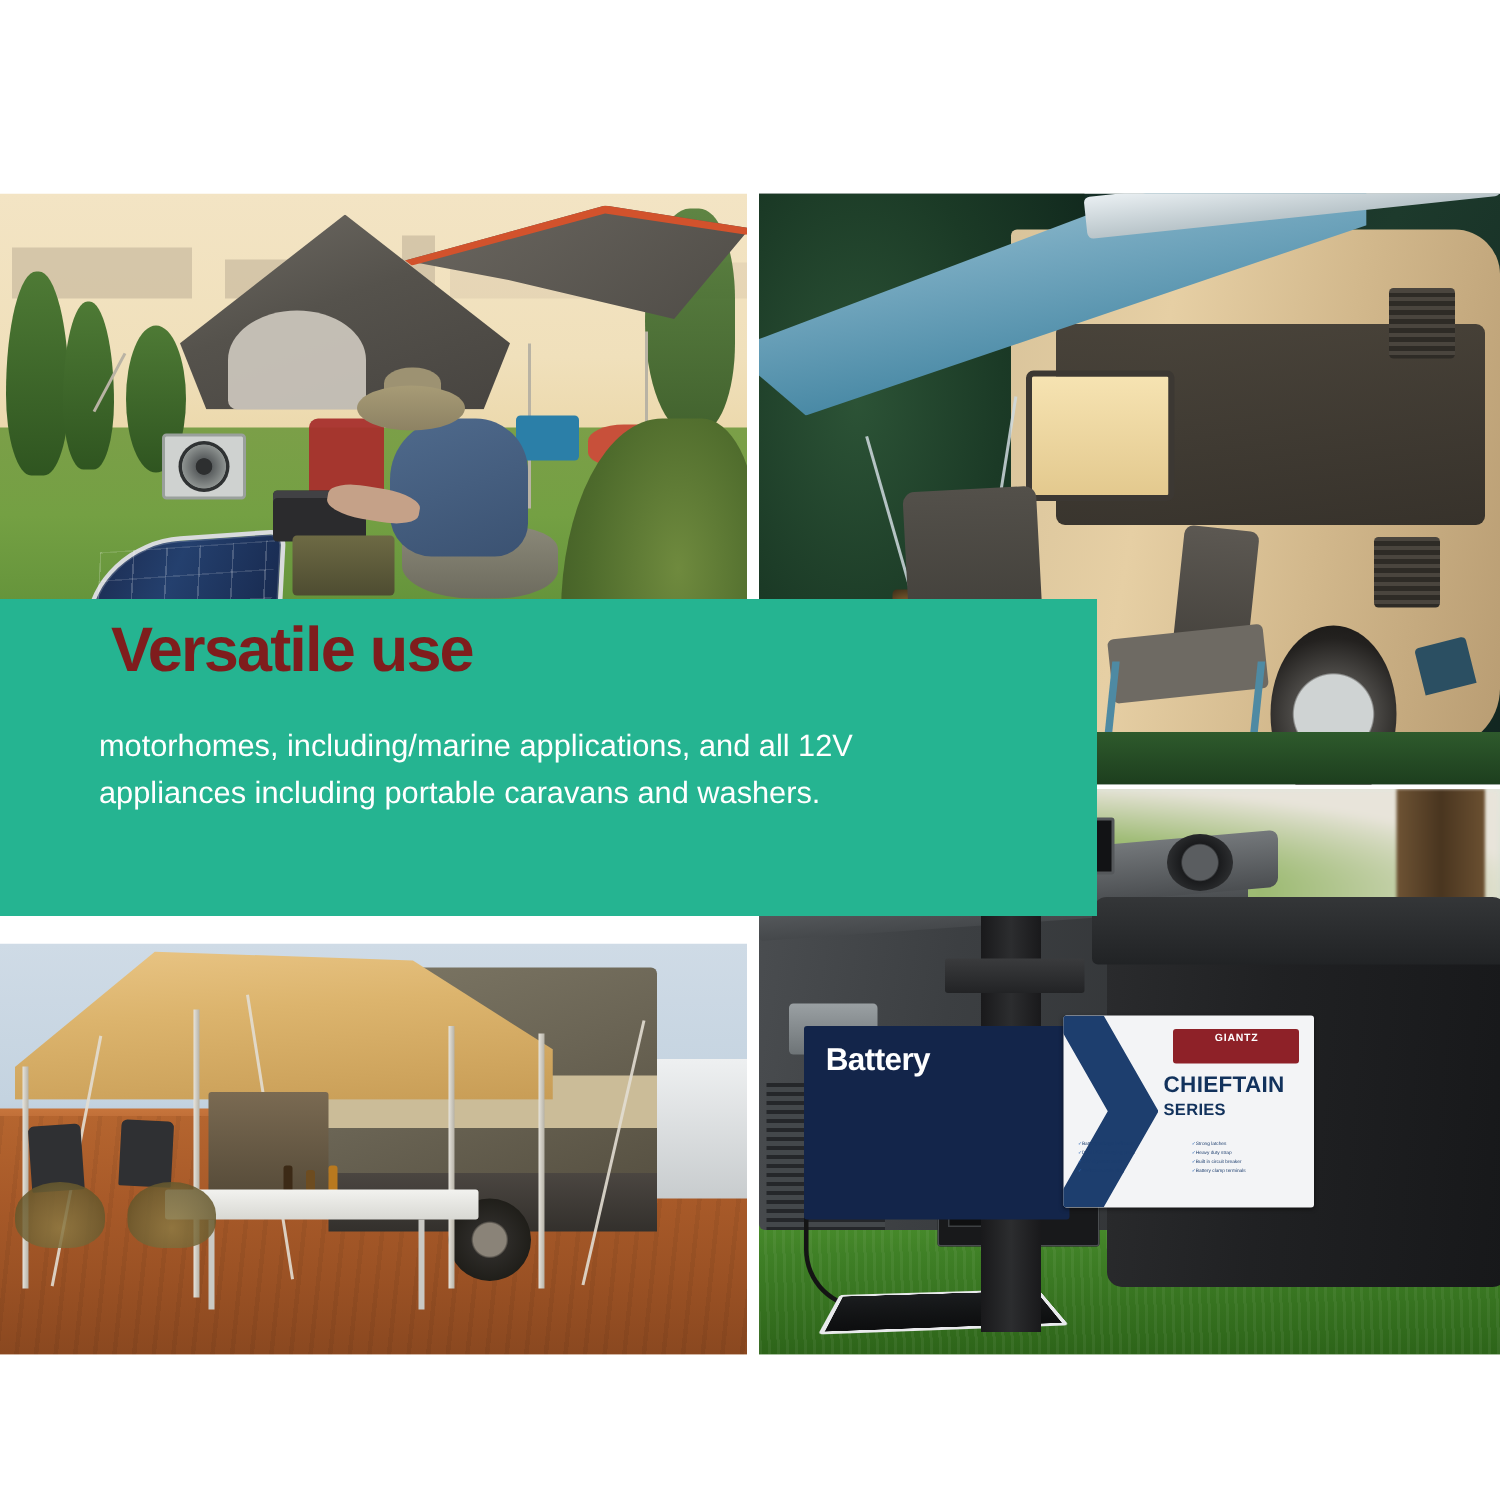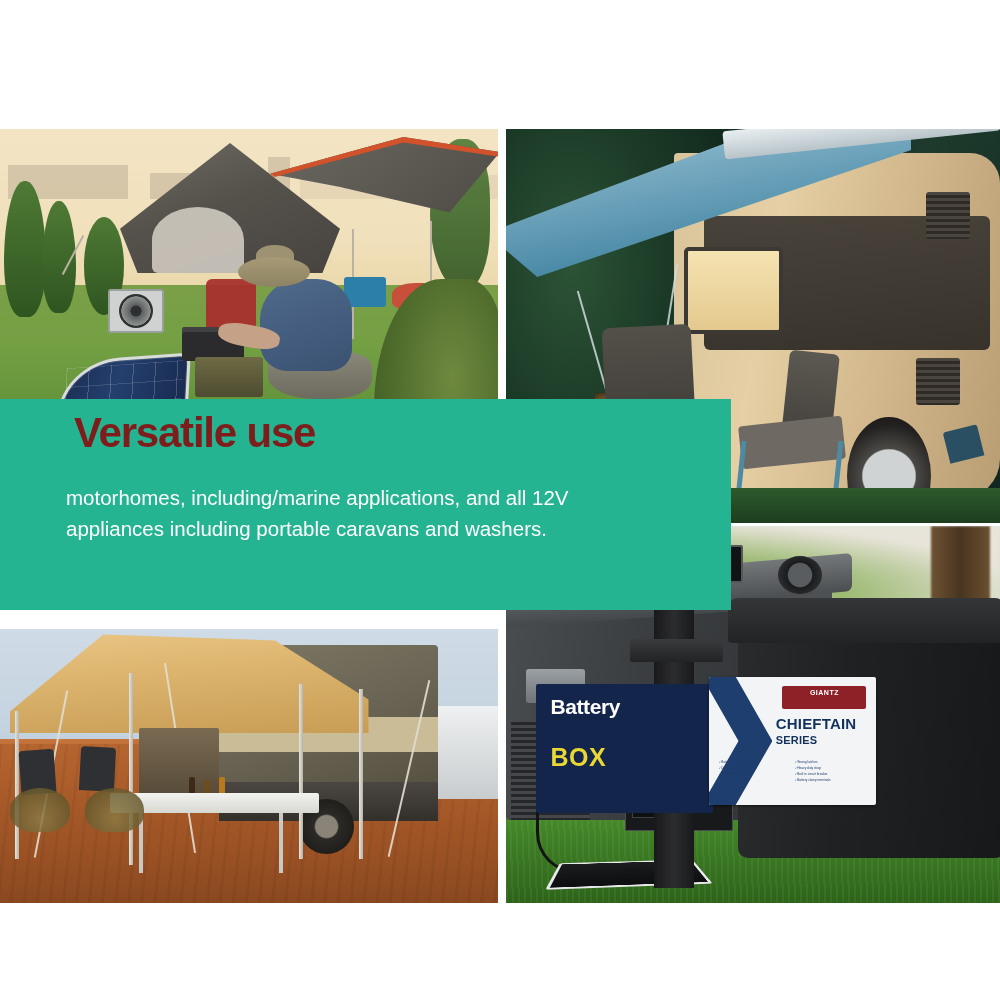--- a/index.html
+++ b/index.html
@@ -528,21 +528,20 @@
       <div class="rm-battbox"></div>
       <div class="rm-battbox-lid"></div>
       <div class="rm-knob"></div>
       <div class="rm-meter"></div>
       <div class="rm-socket"></div>
       <div class="rm-strap"></div>
       <div class="rm-strap-buckle"></div>
 
       <div class="rm-label-blue"></div>
       <div class="rm-lbl-batt">Battery</div>
-      <div class="rm-lbl-box">BOX</div>
 
       <div class="rm-label-white">
         <div class="chev"></div>
         <div class="brand">GIANTZ</div>
         <div class="ttl1">CHIEFTAIN</div>
         <div class="ttl2">SERIES</div>
         <div class="feat">
           <ul>
             <li>Battery voltage indicator</li>
             <li>Dual USB charging ports</li>

